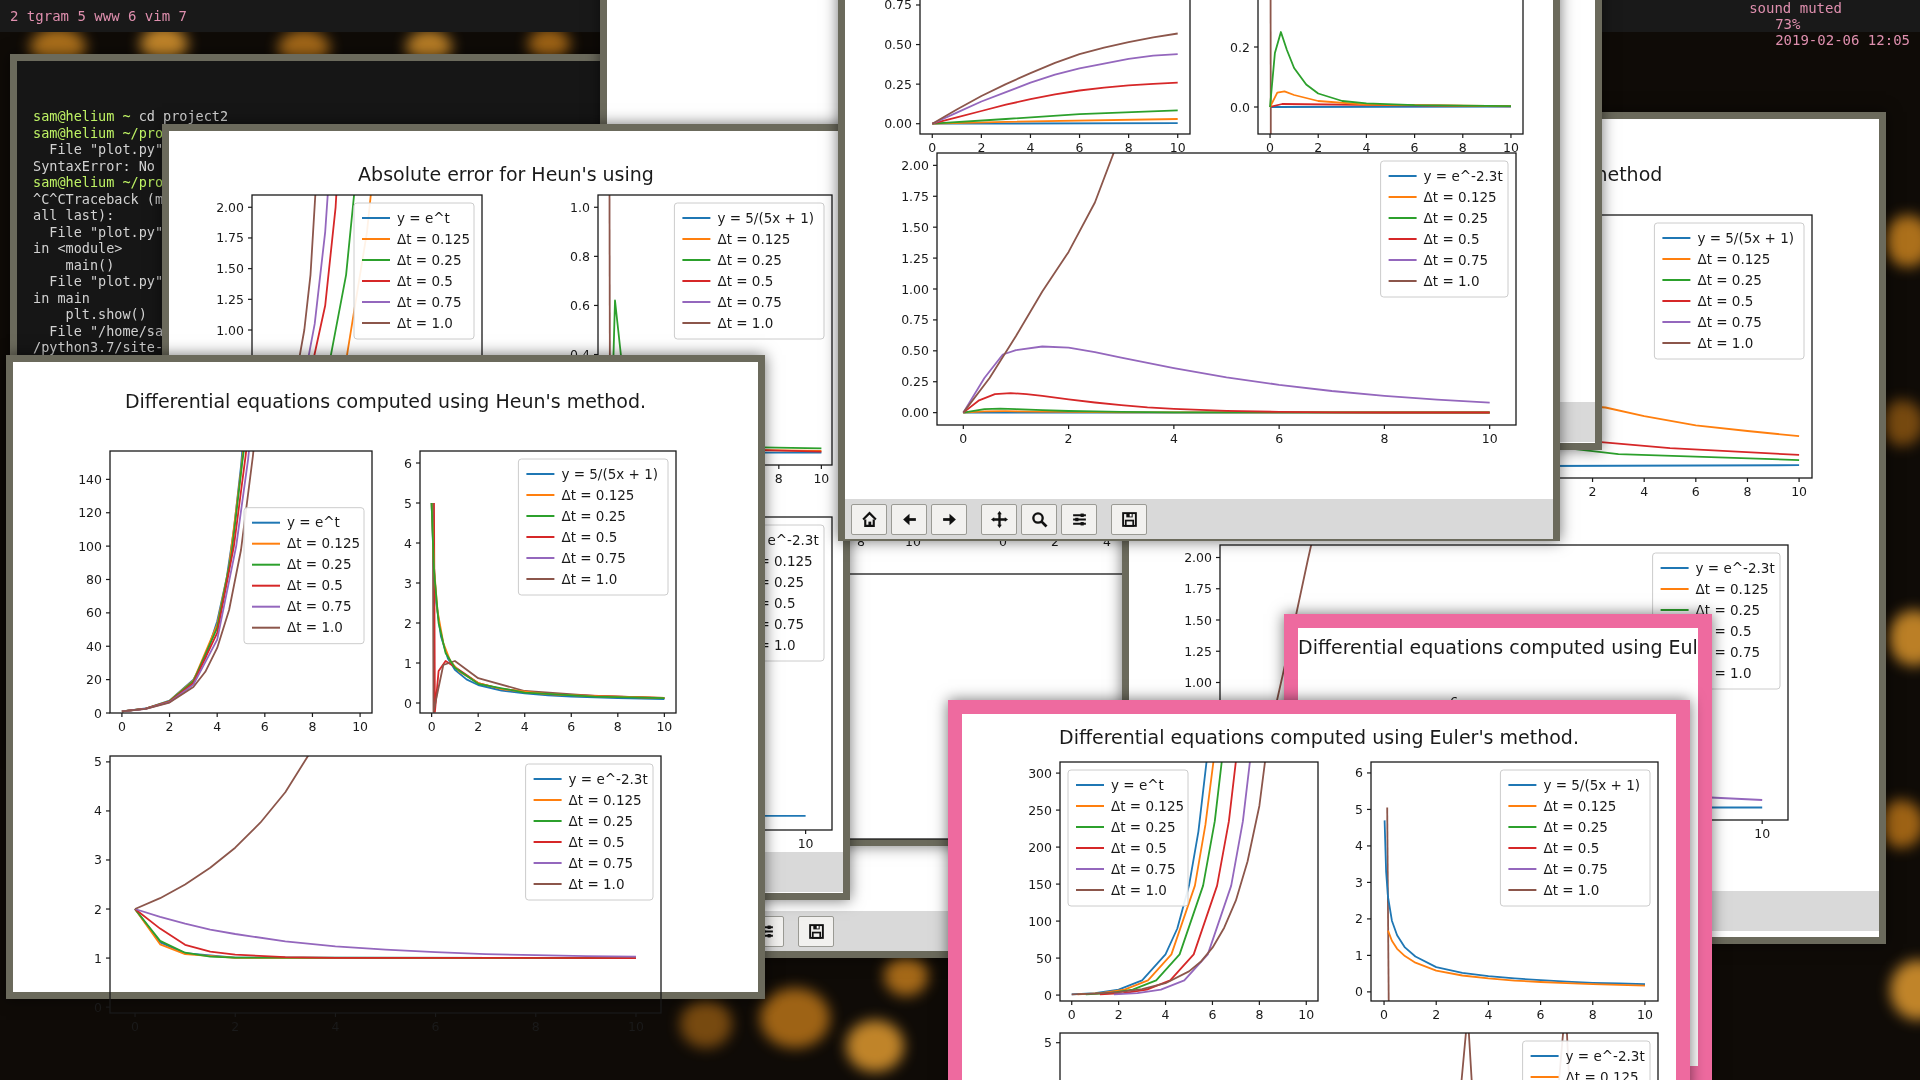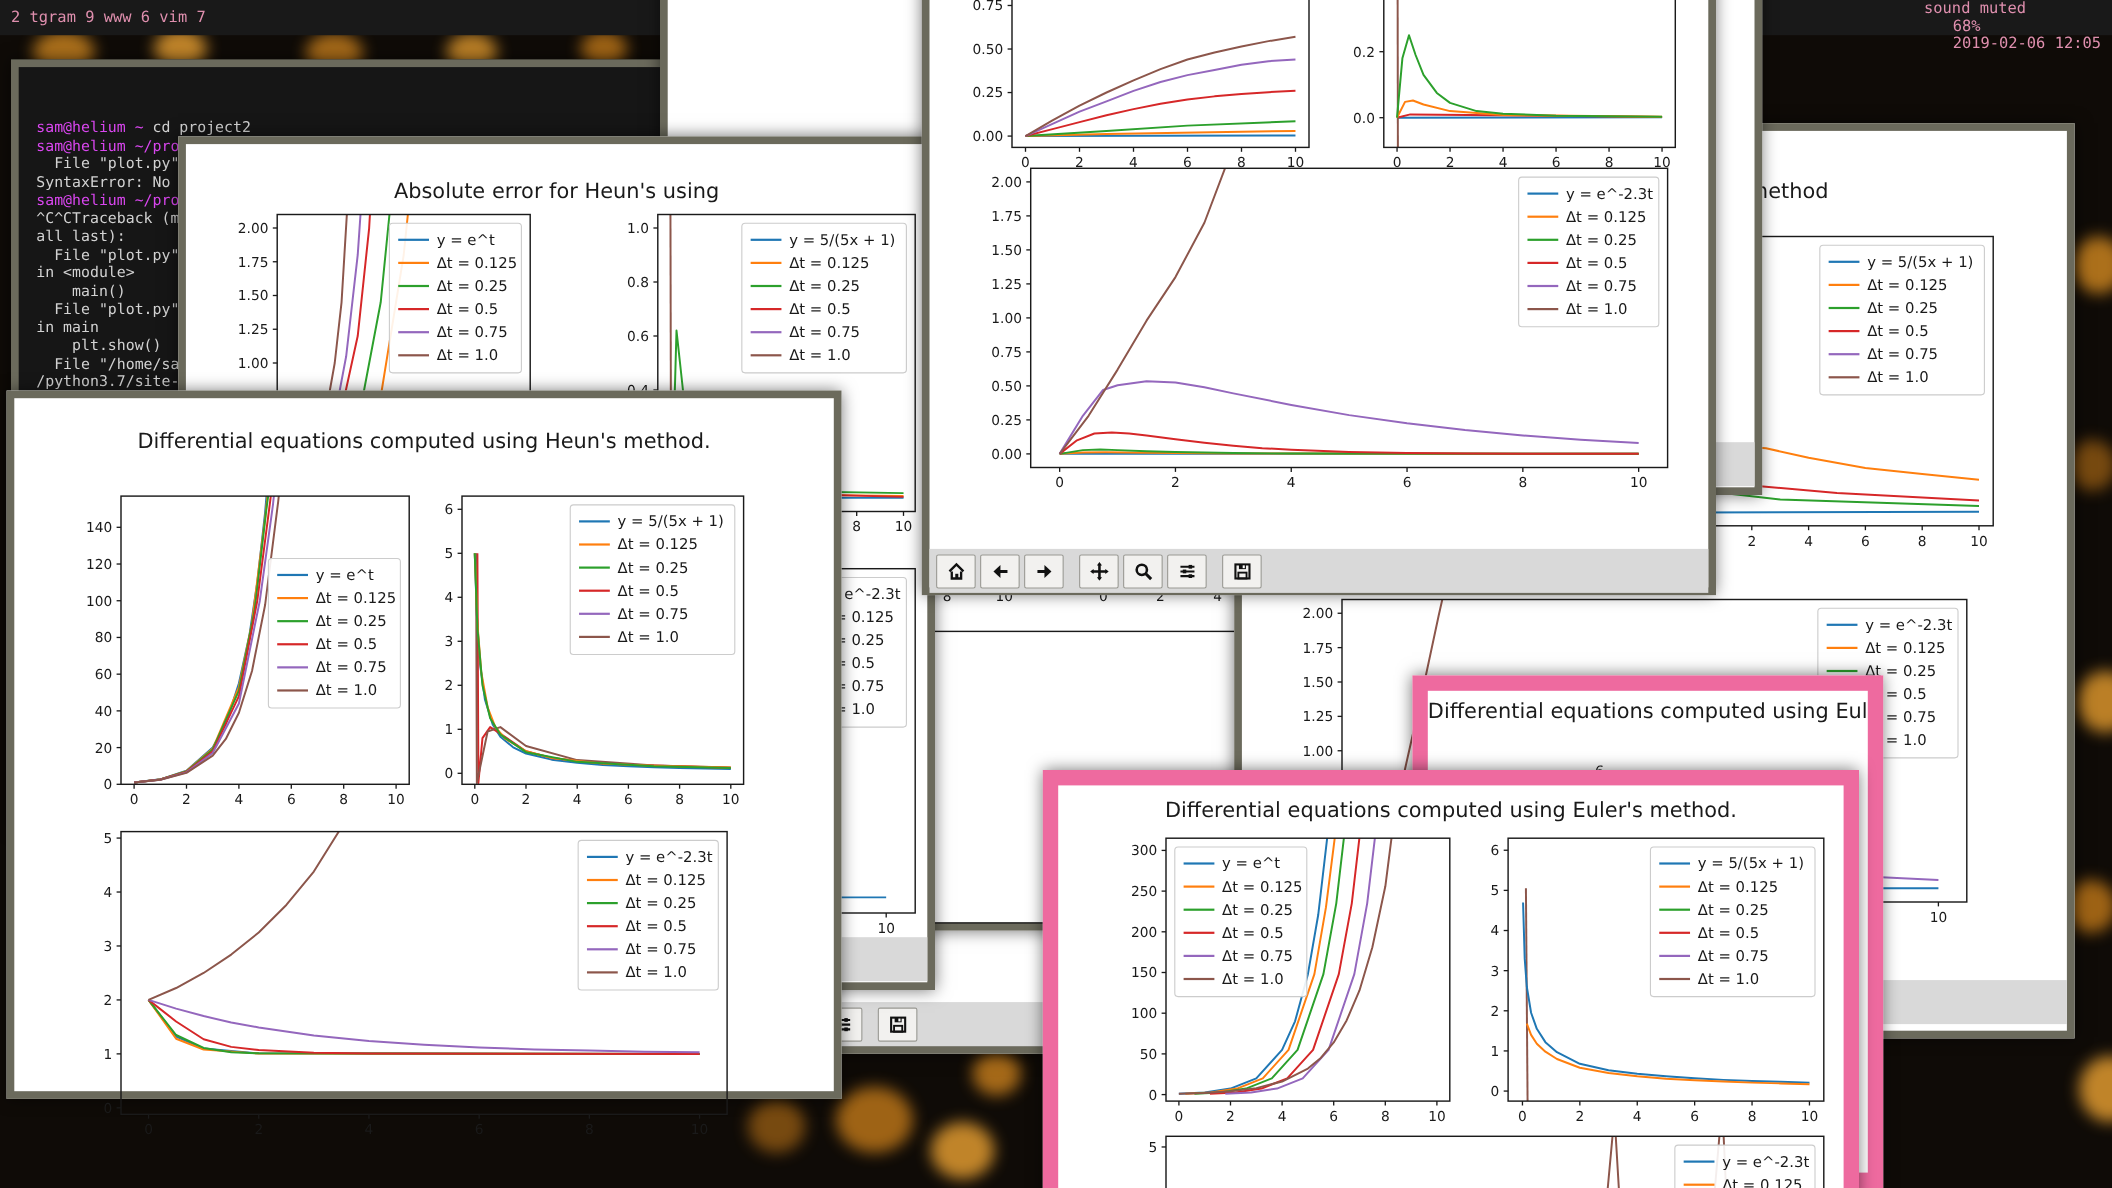--- a/index.html
+++ b/index.html
@@ -4,21 +4,21 @@
 <style>
   *{margin:0;padding:0;box-sizing:border-box}
   html,body{width:1920px;height:1080px;overflow:hidden;background:#0f0b07;font-family:"DejaVu Sans",sans-serif}
   body{position:relative}
   .bokeh{position:absolute;border-radius:50%;filter:blur(7px);opacity:.85}
   #topbar{position:absolute;left:0;top:0;width:1920px;height:32px;background:#191919;color:#df8fae;font-family:"DejaVu Sans Mono",monospace;font-size:14px;display:flex;align-items:center;justify-content:space-between;padding:0 10px;z-index:2}
   #topbar .seg{white-space:pre}
   .win{position:absolute;background:#fff;border:7px solid #6b6a5c;box-shadow:0 0 14px rgba(0,0,0,.55)}
   .win-pink{border:14px solid #ee6a9f}
   .term{background:#161616;color:#d2d2d2;font-family:"DejaVu Sans Mono",monospace;font-size:13.5px;line-height:16.5px;padding:14px 0 0 16px;white-space:pre}
-  .term .pr{color:#d946ef}
+  .term .pr{color:#bef264}
   .fig-title{position:absolute;left:0;right:0;text-align:center;font-size:19px;color:#1a1a1a;white-space:nowrap;overflow:hidden}
   svg.plot{position:absolute;overflow:visible}
   .tbar{position:absolute;left:0;right:0;height:40px;background:#d9d9d9;display:flex;align-items:center;gap:4px;padding:0 6px}
   .tbtn{width:36px;height:31px;background:#f2f1ef;border:1px solid #9a9a94;border-radius:2px;display:flex;align-items:center;justify-content:center}
   .tbtn svg{width:17px;height:17px}
   .tsep{width:6px}
   .fragline{position:absolute;background:#1a1a1a;height:2px}
   .fragtext{position:absolute;font-size:13px;color:#1a1a1a}
 </style>
 </head>
@@ -36,25 +36,25 @@
   <div class="bokeh" style="left:680px;top:1000px;width:52px;height:48px;background:#8a5512"></div>
   <div class="bokeh" style="left:884px;top:956px;width:44px;height:40px;background:#c07a1c"></div>
   <div class="bokeh" style="left:1884px;top:215px;width:48px;height:52px;background:#c8821f"></div>
   <div class="bokeh" style="left:1880px;top:400px;width:44px;height:46px;background:#8a5512"></div>
   <div class="bokeh" style="left:1888px;top:610px;width:52px;height:56px;background:#d9942c"></div>
   <div class="bokeh" style="left:1878px;top:800px;width:46px;height:48px;background:#b87318"></div>
   <div class="bokeh" style="left:1890px;top:960px;width:56px;height:60px;background:#e09a30"></div>
 </div>
 
 <div id="topbar">
-  <span class="seg">2 tgram 9 www 6 vim 7</span>
+  <span class="seg">2 tgram 5 www 6 vim 7</span>
   <span class="seg">
     
     <span style="">sound muted</span>
-    <span style="margin-left:26px">68%</span>
+    <span style="margin-left:26px">73%</span>
     <span style="margin-left:26px">2019-02-06 12:05</span>
   </span>
 </div>
 
 <div class="win term" style="left:10px;top:54px;width:880px;height:700px;z-index:3">
   <div id="termlines"><div><span class="pr">sam@helium ~ </span>cd project2</div><div><span class="pr">sam@helium ~/project2 </span>python</div><div>  File "plot.py", line 34</div><div>SyntaxError: No</div><div><span class="pr">sam@helium ~/project2 </span>python plot.py</div><div>^C^CTraceback (most recent c</div><div>all last):</div><div>  File "plot.py", line 97, </div><div>in &lt;module&gt;</div><div>    main()</div><div>  File "plot.py", line 92, </div><div>in main</div><div>    plt.show()</div><div>  File "/home/sam/.local/li</div><div>/python3.7/site-packages/ma</div><div>plotlib/pyplot.py", line 25</div><div>, in show</div><div>    return _show(*args, **k</div><div>)</div><div>  File "/home/s</div></div>
 </div>
 
 <div class="win" style="left:525px;top:240px;width:433px;height:718px;z-index:4">
   <div class="tbar" style="top:664px">

